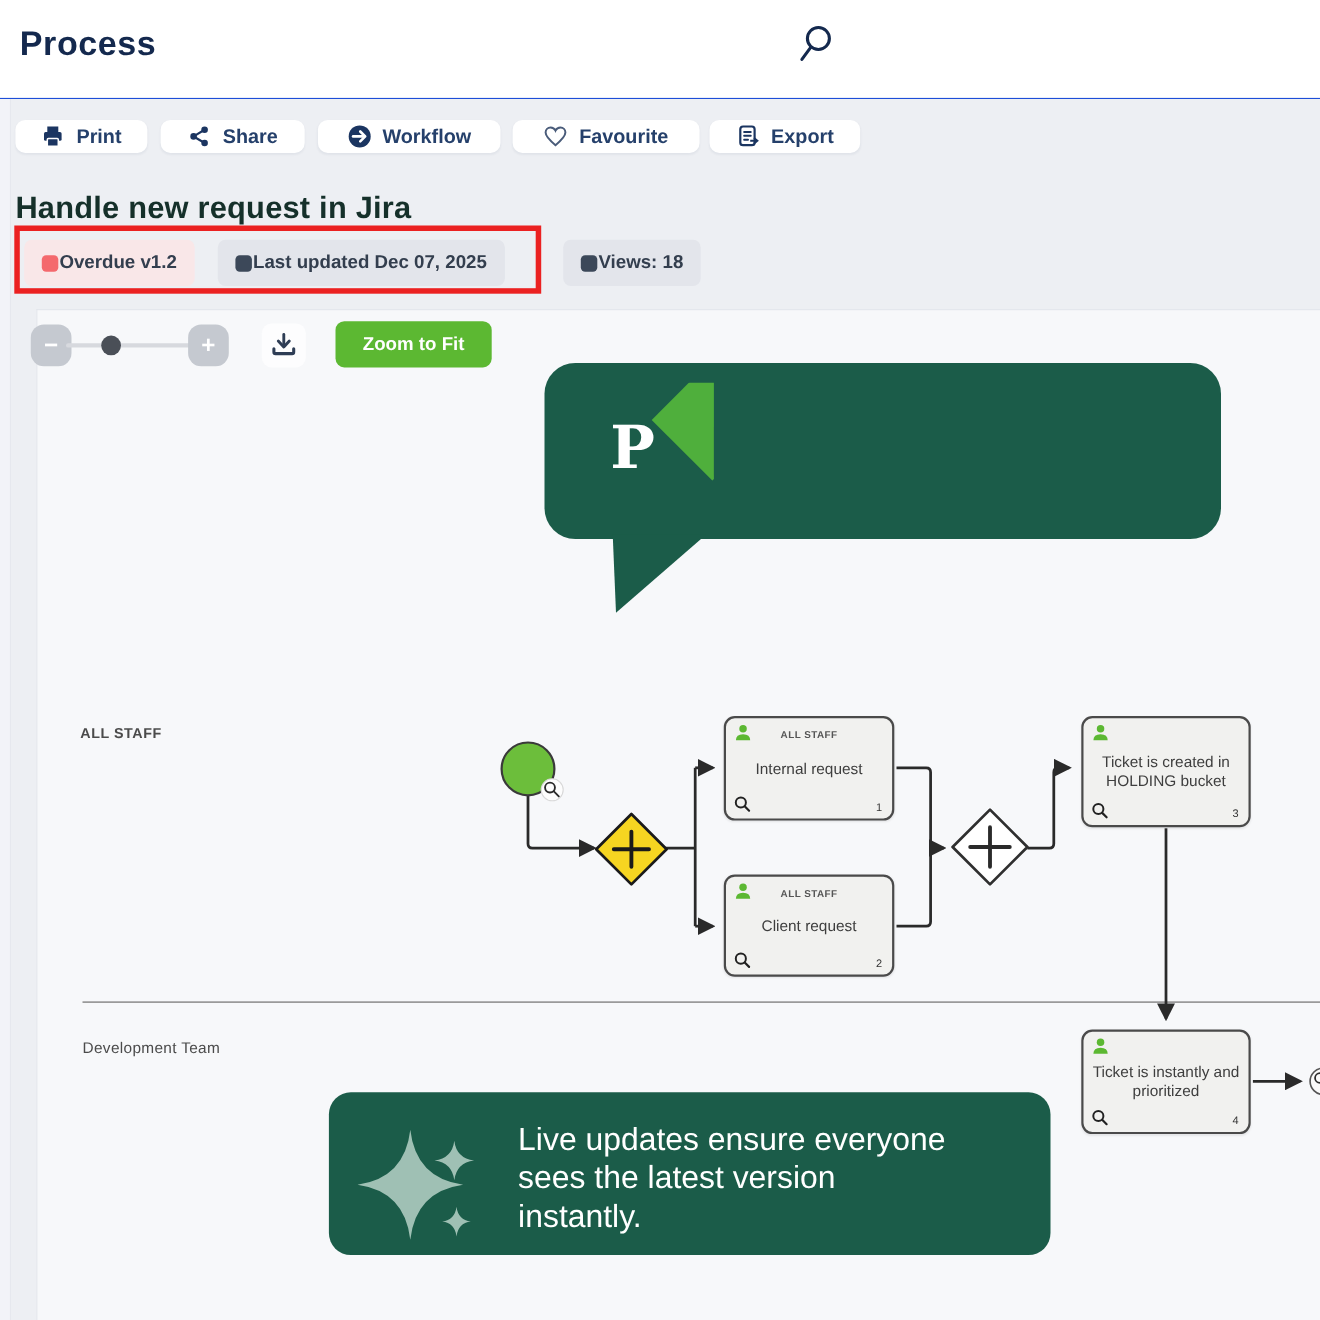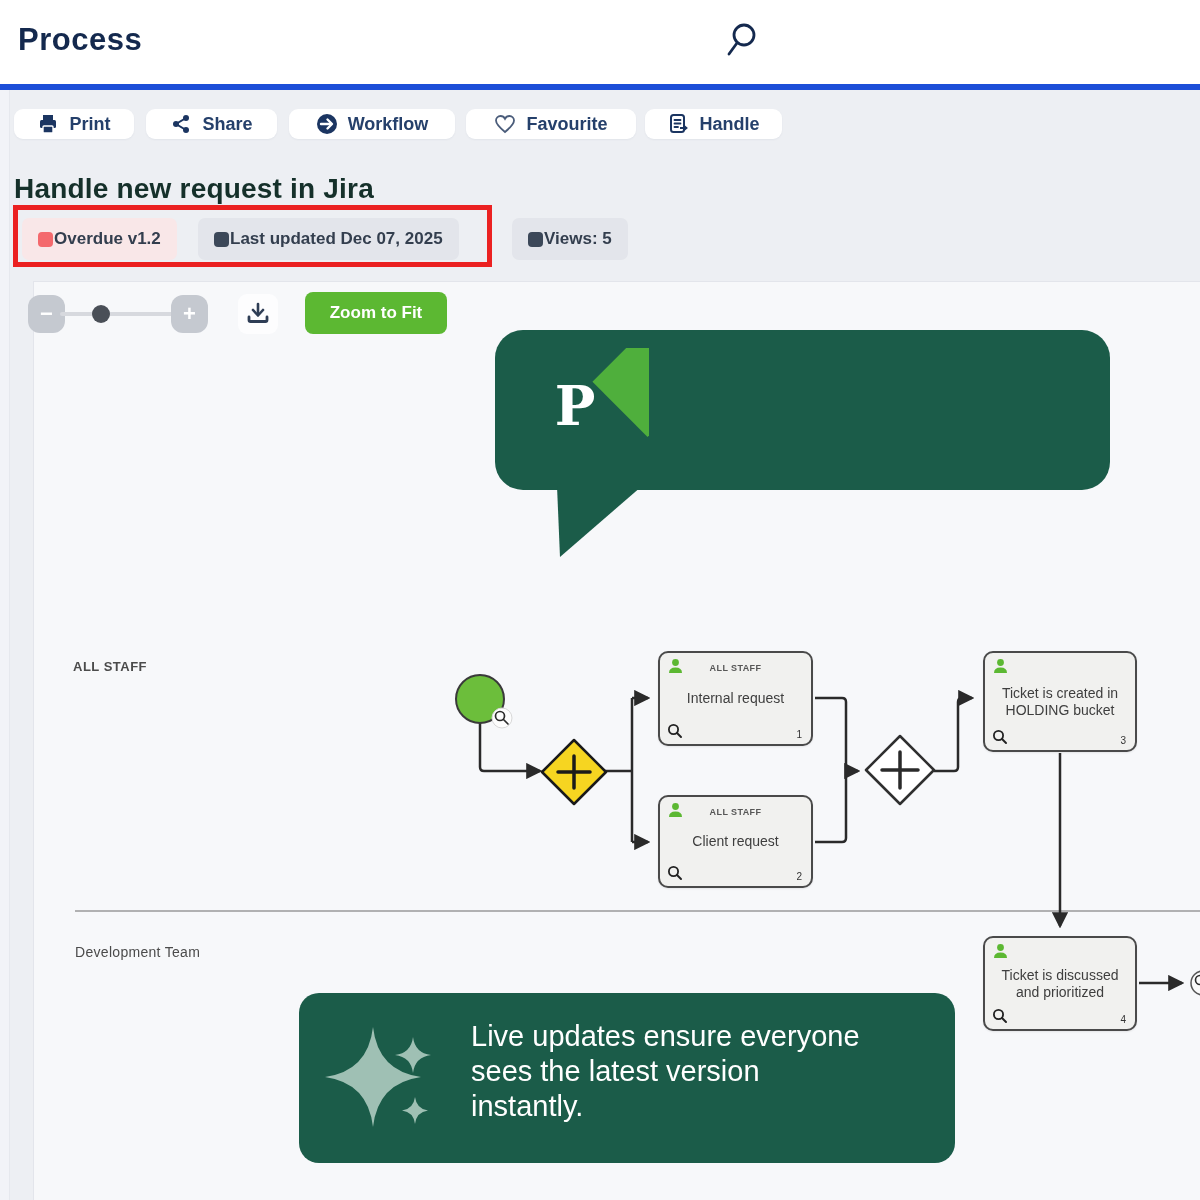--- a/index.html
+++ b/index.html
@@ -1,20 +1,20 @@
 <!DOCTYPE html>
 <html><head>
 <meta charset="utf-8">
 <style>
   * { margin:0; padding:0; box-sizing:border-box; }
   html,body { width:1200px; height:1200px; }
   body { font-family:"Liberation Sans", sans-serif; background:#EDEFF3; position:relative; overflow:hidden; }
 
   
-  .header { position:absolute; left:0; top:0; width:1200px; height:90px; background:#FFFFFF; border-bottom:6px solid #1d4ed8; }
+  .header { position:absolute; left:0; top:0; width:1200px; height:90px; background:#FFFFFF; border-bottom:1px solid #1d4ed8; }
   .app-title { position:absolute; left:18px; top:22px; font-size:31px; font-weight:800; color:#14294E; letter-spacing:.5px; }
   .search-btn { position:absolute; left:720px; top:20px; width:42px; height:42px; background:transparent; border:none; cursor:pointer; }
 
   
   .tb-btn { position:absolute; top:109px; height:30px; background:#FFFFFF; border:none; border-radius:9px;
             display:flex; align-items:center; justify-content:center; gap:10px;
             font-family:"Liberation Sans",sans-serif; font-size:18px; font-weight:700; color:#25406B;
             box-shadow:0 1px 2px rgba(20,40,80,.05); cursor:pointer; }
   .tb-icon { width:22px; height:22px; flex:0 0 auto; }
 
@@ -56,21 +56,21 @@
   .task-2 { left:658px; top:795px; width:155px; height:93px; }
   .task-3 { left:983px; top:651px; width:154px; height:101px; }
   .task-4 { left:983px; top:936px; width:154px; height:95px; }
   .task .person { position:absolute; left:7px; top:5px; width:17px; height:17px; }
   .task .role { position:absolute; left:0; right:0; top:10px; text-align:center; font-size:9px; font-weight:700; color:#565656; letter-spacing:.4px; }
   .task .t-title { position:absolute; left:6px; right:6px; top:50%; transform:translateY(-50%); text-align:center; font-size:14px; color:#3E3E3E; line-height:1.25; }
   .task .mag { position:absolute; left:7px; bottom:5px; width:16px; height:16px; }
   .task .num { position:absolute; right:9px; bottom:4px; font-size:10px; color:#333333; }
 
   
-  .callout-bottom { position:absolute; left:299px; top:993px; width:656px; height:170px; background:#1B5C49; border-radius:20px; }
+  .callout-bottom { position:absolute; left:299px; top:993px; width:656px; height:148px; background:#1B5C49; border-radius:20px; }
   .callout-bottom-text { position:absolute; left:172px; top:26px; width:400px; font-size:29px; line-height:1.2; color:#FFFFFF; }
 
   .svg-layer { position:absolute; left:0; top:0; width:1200px; height:1200px; pointer-events:none; }
 </style>
 </head>
 <body>
 
 <div class="header">
   <div class="app-title">Process</div>
   <button class="search-btn">
@@ -115,36 +115,36 @@
   </svg>
   <span>Favourite</span>
 </button>
 
 <button class="tb-btn" style="left:645px;width:137px;">
   <svg class="tb-icon" viewBox="0 0 22 22">
     <rect x="4" y="2" width="13" height="17" rx="2.5" fill="none" stroke="#1B3561" stroke-width="2"></rect>
     <path d="M7.5 7 H13.5 M7.5 10.5 H13.5 M7.5 14 H11" stroke="#1B3561" stroke-width="1.8" stroke-linecap="round"></path>
     <path d="M13 15 L19 15 M16.5 12.5 L19.5 15 L16.5 17.5" stroke="#1B3561" stroke-width="1.8" fill="none"></path>
   </svg>
-  <span>Handle</span>
+  <span>Export</span>
 </button>
 
 <h1 class="page-title">Handle new request in Jira</h1>
 
 <div class="badge badge-overdue">
   <span class="chip" style="background:#F4696D;"></span>
   <span>Overdue v1.2</span>
 </div>
 <div class="badge badge-updated">
   <span class="chip" style="background:#3C4859;"></span>
   <span>Last updated Dec 07, 2025</span>
 </div>
 <div class="badge badge-views">
   <span class="chip" style="background:#3C4859;"></span>
-  <span>Views: 5</span>
+  <span>Views: 18</span>
 </div>
 <div class="annotation-box"></div>
 
 <div class="left-strip"></div>
 <div class="canvas"></div>
 
 <button class="zoom-minus">−</button>
 <div class="zoom-track"></div>
 <div class="zoom-dot"></div>
 <button class="zoom-plus">+</button>
@@ -259,21 +259,21 @@
   </svg>
   <div class="num">3</div>
 </div>
 
 <div class="task task-4">
   <svg class="person" viewBox="0 0 17 17">
     <circle cx="8.5" cy="4.5" r="3.4" fill="#5CB832"></circle>
       <path d="M2 15 Q2 9.5 8.5 9.5 Q15 9.5 15 15 Z" fill="#5CB832"></path>
   </svg>
   <div class="role"></div>
-  <div class="t-title">Ticket is discussed and prioritized</div>
+  <div class="t-title">Ticket is instantly and prioritized</div>
   <svg class="mag" viewBox="0 0 16 16">
     <circle cx="6.5" cy="6.5" r="4.6" fill="none" stroke="#222" stroke-width="1.8"></circle>
       <path d="M10 10 L14 14" stroke="#222" stroke-width="2" stroke-linecap="round"></path>
   </svg>
   <div class="num">4</div>
 </div>
 
 <div class="callout-bottom">
   <svg width="120" height="120" viewBox="0 0 120 120" style="position:absolute;left:26px;top:26px;">
     <path d="M48 8 Q53 52 96 58 Q53 64 48 108 Q43 64 0 58 Q43 52 48 8 Z" fill="#9FC0B4"></path>

